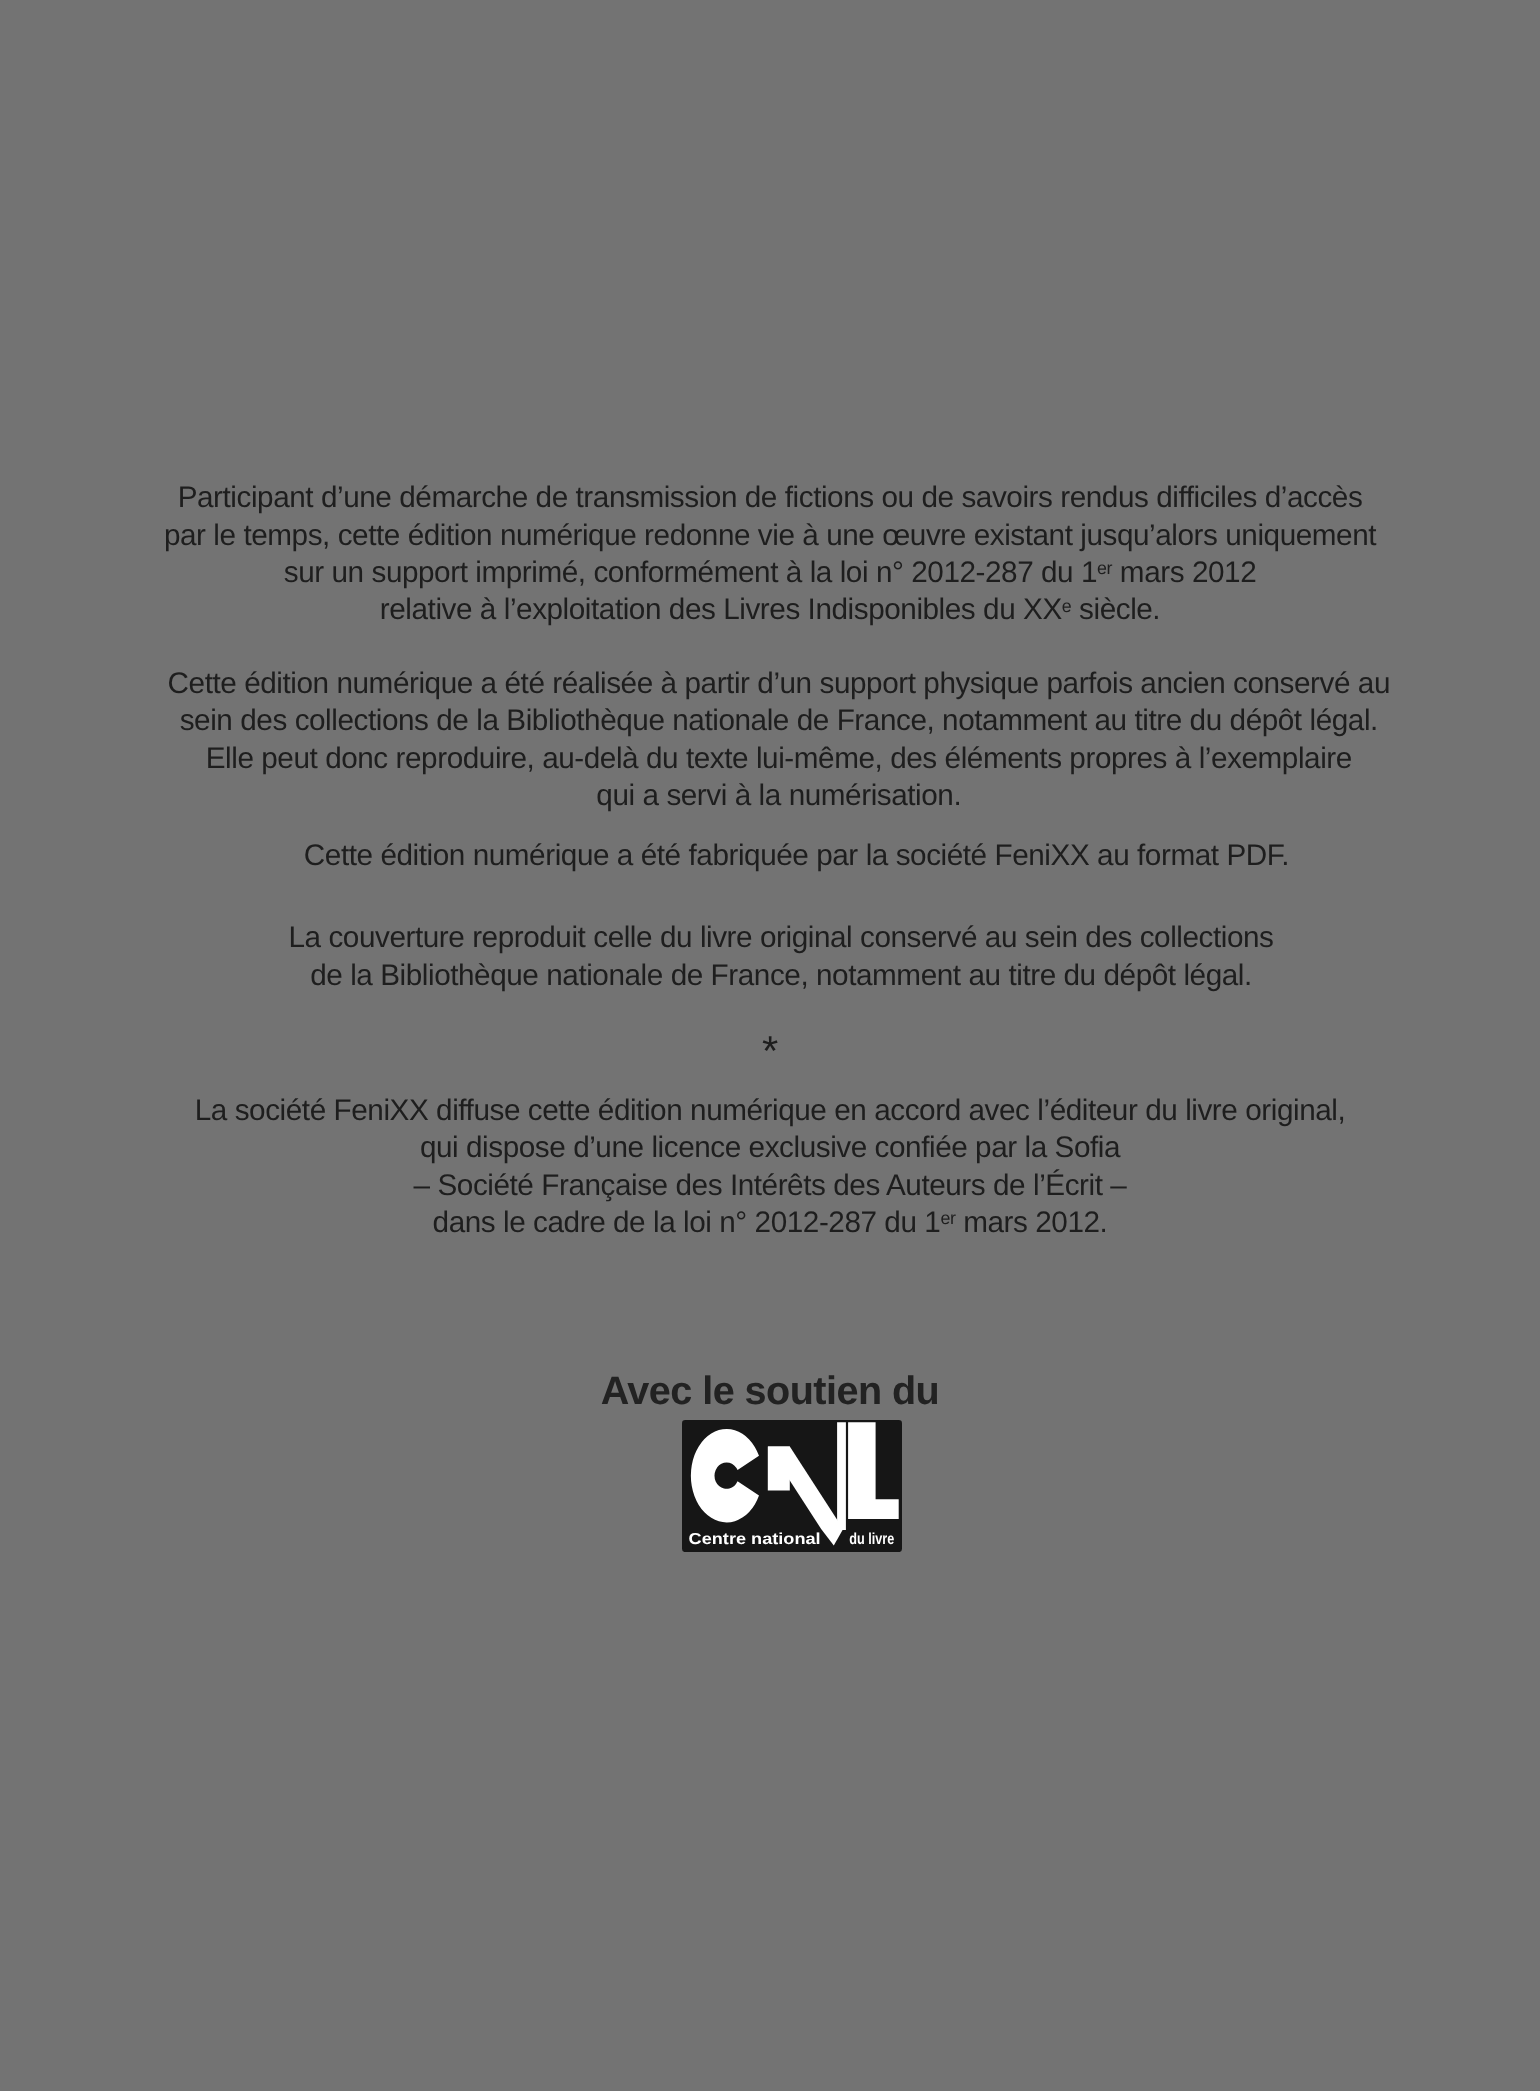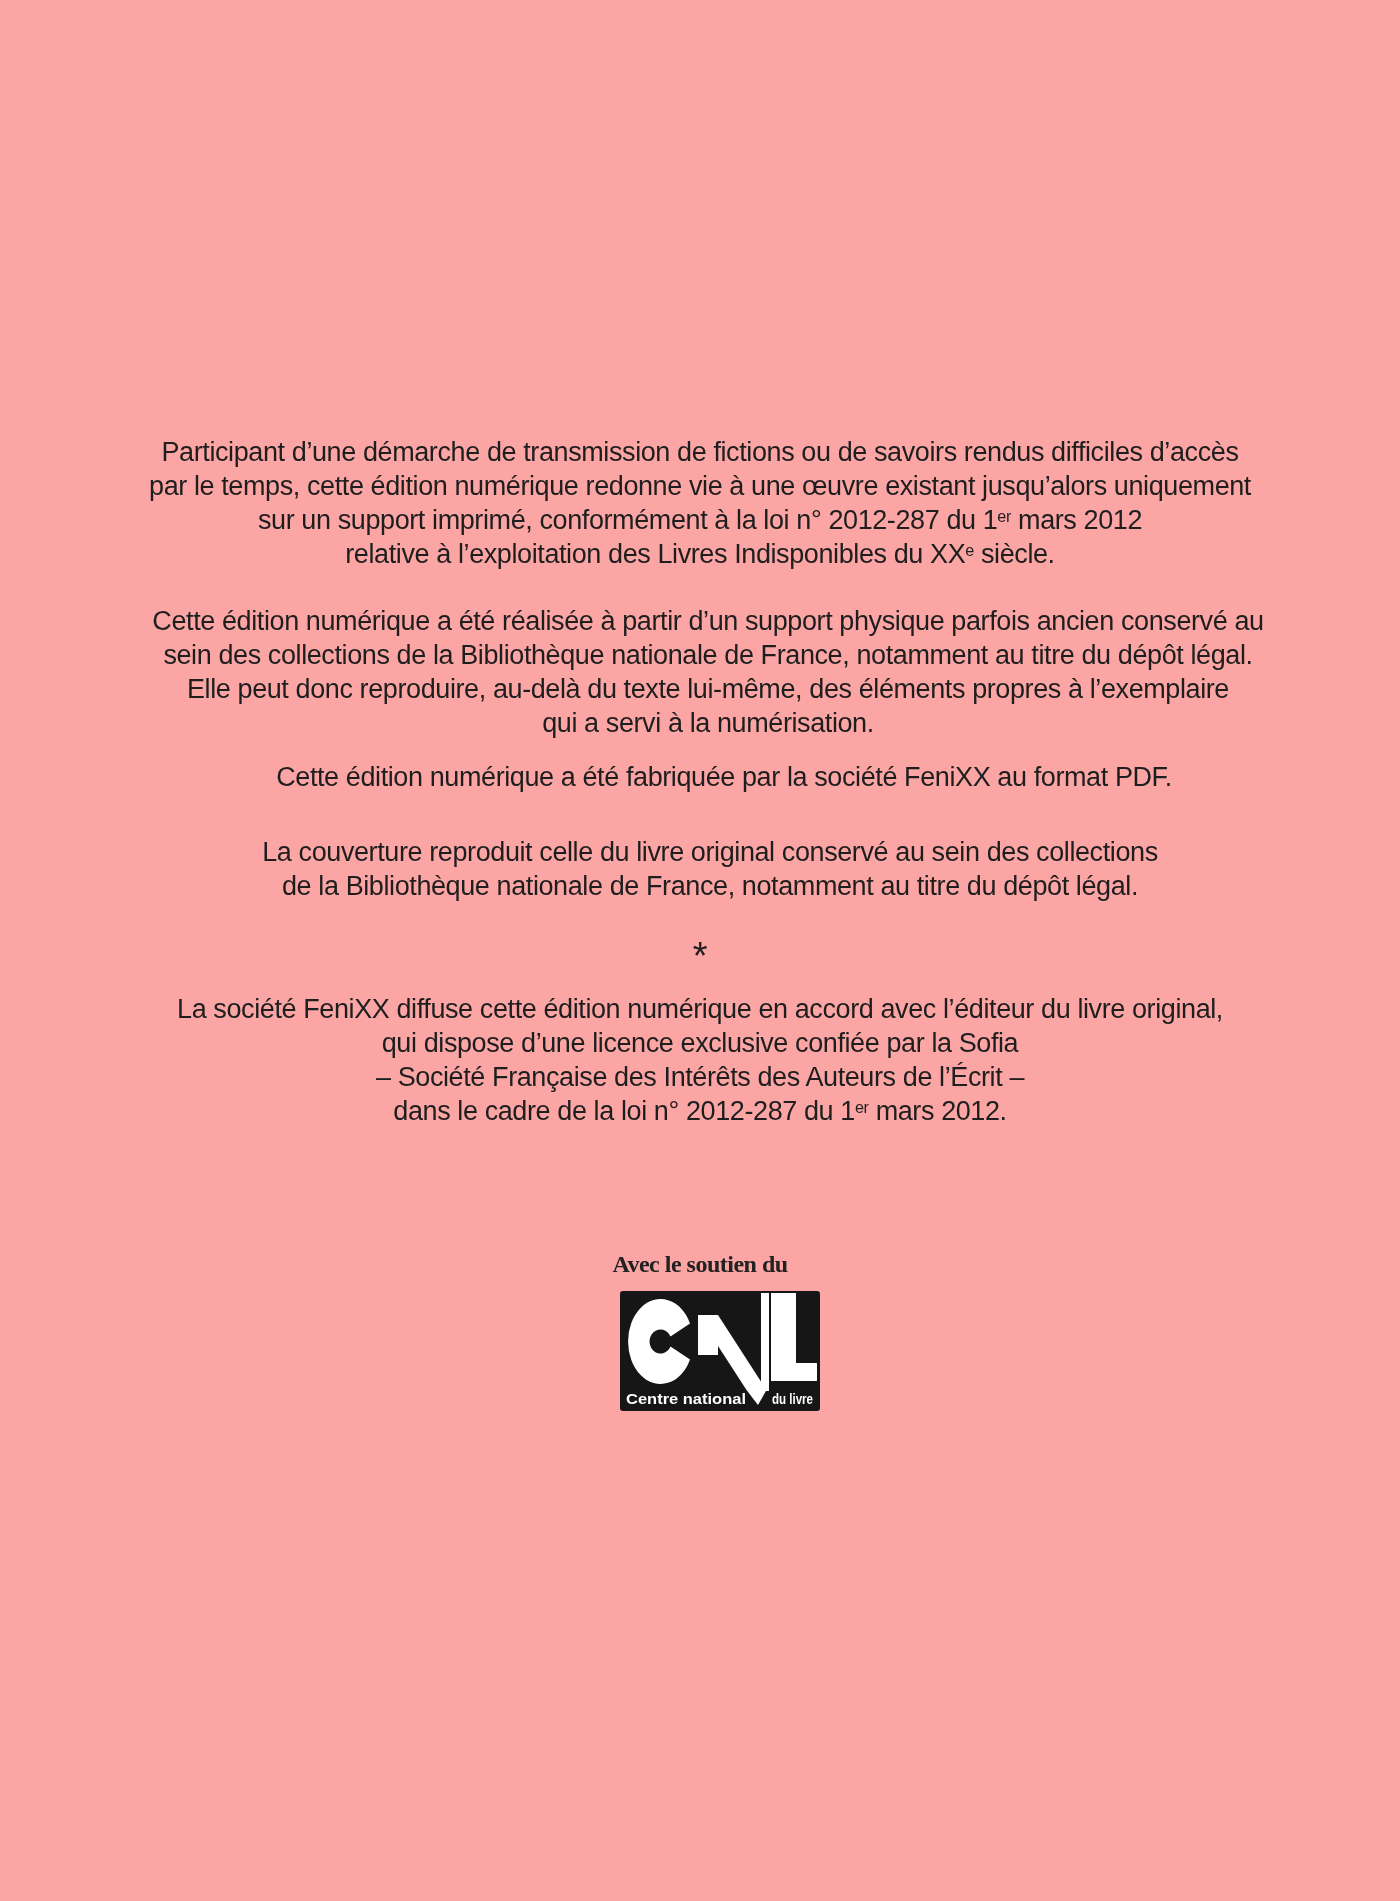--- a/index.html
+++ b/index.html
@@ -1,20 +1,20 @@
 <!DOCTYPE html>
 <html lang="fr"><head>
 <meta charset="utf-8">
 <style>
   html, body { margin: 0; padding: 0; background: #ffffff; }
   .page {
     position: relative;
     width: 1400px;
     height: 1901px;
-    background: #fca5a5;
+    background: #737373;
     overflow: hidden;
     font-family: "Liberation Sans", sans-serif;
     color: #1e1e1e;
   }
   .content {
     position: absolute;
     top: 435px;
     left: 0;
     right: 0;
     text-align: center;
@@ -37,26 +37,25 @@
     top: -0.45em;
   }
   .support {
     position: absolute;
     top: 1247px;
     left: 0;
     right: 0;
     text-align: center;
   }
   .support-label {
-    font-size: 24px;
+    font-size: 36px;
     line-height: 34px;
     font-weight: 600;
     letter-spacing: -0.5px;
     color: #222222;
-    font-family: Liberation Serif, serif;
   }
   .cnl-wrap { margin-top: 10px; padding-left: 40px; }
   svg.cnl { display: inline-block; }
   .cnl-caption {
     font-family: "Liberation Sans", sans-serif;
     font-weight: bold;
   }
 </style>
 </head>
 <body>

